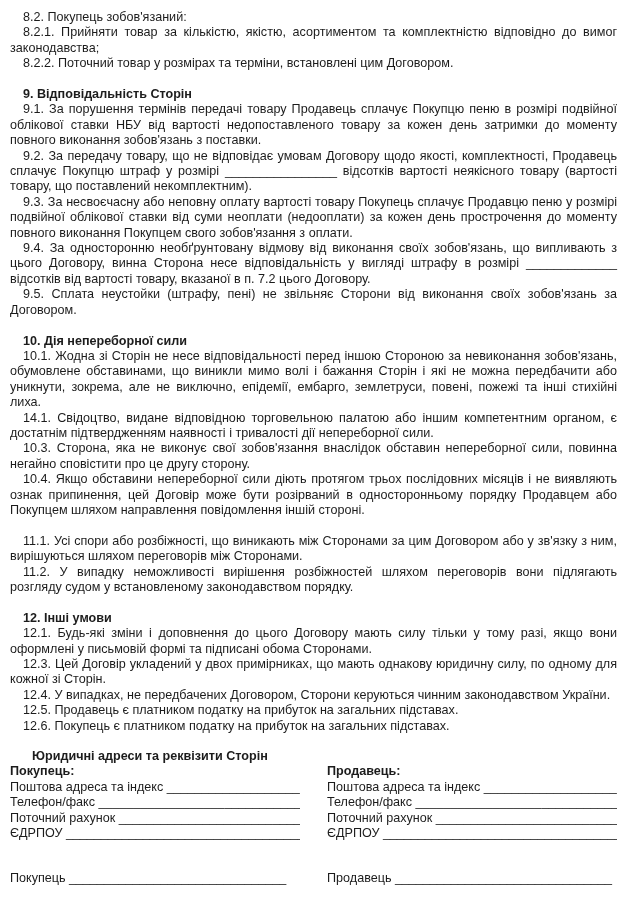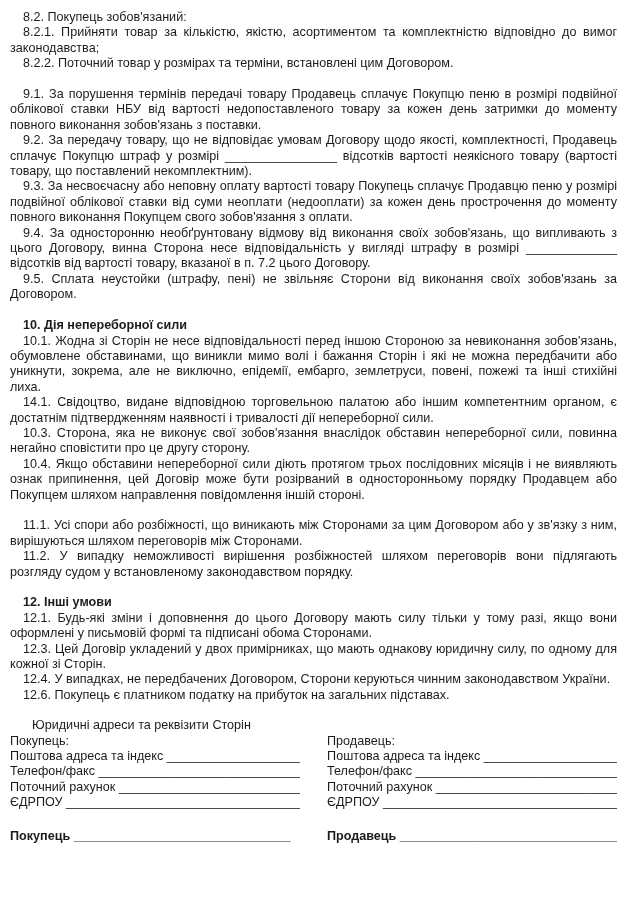--- a/index.html
+++ b/index.html
@@ -8,36 +8,37 @@
       font-family: "Liberation Sans", sans-serif;
       font-size: 12.6px; line-height: 15.4px; color: #1c1c1c;
     }
     .page { position: relative; padding: 10px 10px 0 10px; }
     .p { text-align: justify; text-indent: 13px; margin: 0; }
     .head { font-weight: bold; margin: 0; padding-left: 13px; }
     .gap { height: 15.4px; }
     b { font-weight: normal; }
     .req { display: flex; justify-content: space-between; margin-top: 15px; }
     .col { width: 290px; }
-    .col .t { font-weight: normal; }
-    .col .ln { white-space: nowrap; overflow: hidden; text-align: center; }
+    .col .t { font-weight: bold; }
+    .col .ln { white-space: nowrap; overflow: hidden; }
     .sig { display: flex; justify-content: space-between; margin-top: 18px; }
-    .sig .c { width: 290px; white-space: nowrap; overflow: hidden; font-weight: bold; }
+    .sig .c { width: 290px; white-space: nowrap; overflow: hidden; font-weight: normal; margin-top: 12px; }
   </style>
 </head>
 <body>
 
 <div class="page">
 
   <p class="p"><b>8.2.</b><span> Покупець зобов'язаний:</span></p>
   <p class="p">8.2.1. Прийняти товар за кількістю, якістю, асортиментом та комплектністю відповідно до вимог законодавства;</p>
   <p class="p">8.2.2. Поточний товар у розмірах та терміни, встановлені цим Договором.</p>
 
   <div class="gap"></div>
 
+  <p class="head">9. Відповідальність Сторін</p>
   <div id="s9">
       <p class="p"><b>9.1.</b><span> За порушення термінів передачі товару Продавець сплачує Покупцю пеню в розмірі подвійної облікової ставки НБУ від вартості недопоставленого товару за кожен день затримки до моменту повного виконання зобов'язань з поставки.</span></p>
       <p class="p"><b>9.2.</b><span> За передачу товару, що не відповідає умовам Договору щодо якості, комплектності, Продавець сплачує Покупцю штраф у розмірі ________________ відсотків вартості неякісного товару (вартості товару, що поставлений некомплектним).</span></p>
       <p class="p"><b>9.3.</b><span> За несвоєчасну або неповну оплату вартості товару Покупець сплачує Продавцю пеню у розмірі подвійної облікової ставки від суми неоплати (недооплати) за кожен день прострочення до моменту повного виконання Покупцем свого зобов'язання з оплати.</span></p>
       <p class="p"><b>9.4.</b><span> За односторонню необґрунтовану відмову від виконання своїх зобов'язань, що випливають з цього Договору, винна Сторона несе відповідальність у вигляді штрафу в розмірі _____________ відсотків від вартості товару, вказаної в п. 7.2 цього Договору.</span></p>
       <p class="p"><b>9.5.</b><span> Сплата неустойки (штрафу, пені) не звільняє Сторони від виконання своїх зобов'язань за Договором.</span></p>
     </div>
 
   <div class="gap"></div>
 
@@ -56,20 +57,21 @@
       <p class="p"><b>11.2.</b><span> У випадку неможливості вирішення розбіжностей шляхом переговорів вони підлягають розгляду судом у встановленому законодавством порядку.</span></p>
     </div>
 
   <div class="gap"></div>
 
   <p class="head">12. Інші умови</p>
   <div id="s12">
       <p class="p"><b>12.1.</b><span> Будь-які зміни і доповнення до цього Договору мають силу тільки у тому разі, якщо вони оформлені у письмовій формі та підписані обома Сторонами.</span></p>
       <p class="p"><b>12.3.</b><span> Цей Договір укладений у двох примірниках, що мають однакову юридичну силу, по одному для кожної зі Сторін.</span></p>
       <p class="p"><b>12.4.</b><span> У випадках, не передбачених Договором, Сторони керуються чинним законодавством України.</span></p>
+      <p class="p"><b>12.5.</b><span> Продавець є платником податку на прибуток на загальних підставах.</span></p>
       <p class="p"><b>12.6.</b><span> Покупець є платником податку на прибуток на загальних підставах.</span></p>
     </div>
 
   <div class="req">
     <div class="col">
       <div class="t" style="padding-left:22px">Юридичні адреси та реквізити Сторін</div>
       <div class="t">Покупець:</div>
       <div class="ln">Поштова адреса та індекс ___________________</div>
       <div class="ln">Телефон/факс ________________________________</div>
       <div class="ln">Поточний рахунок ____________________________</div>

